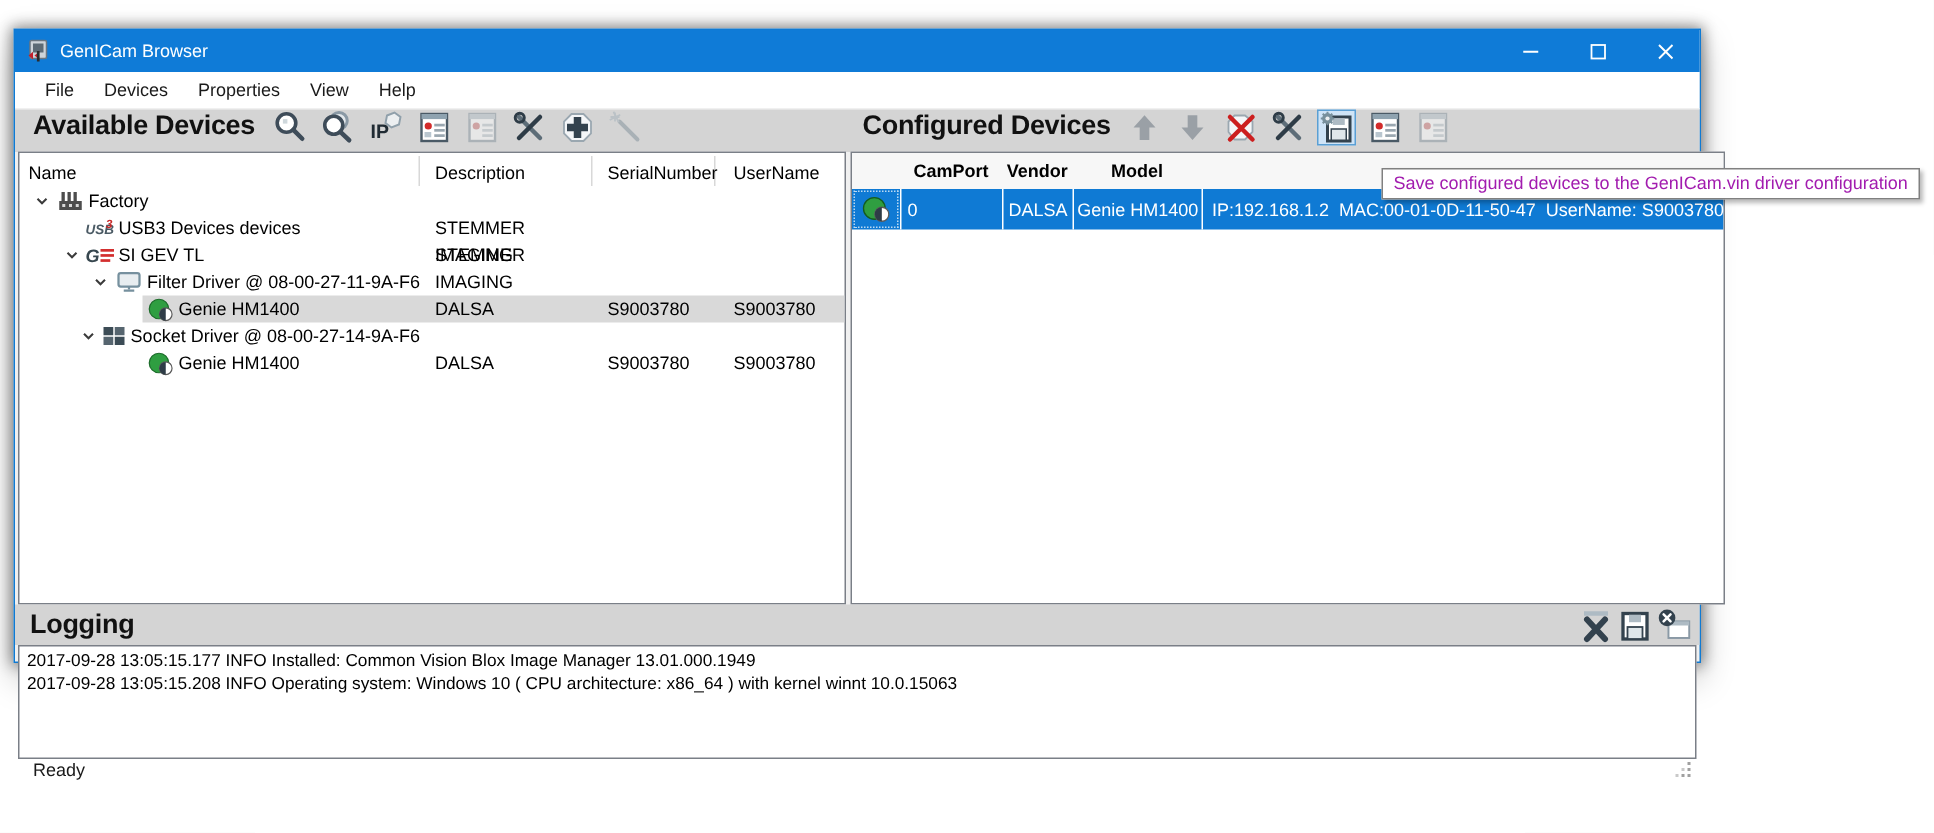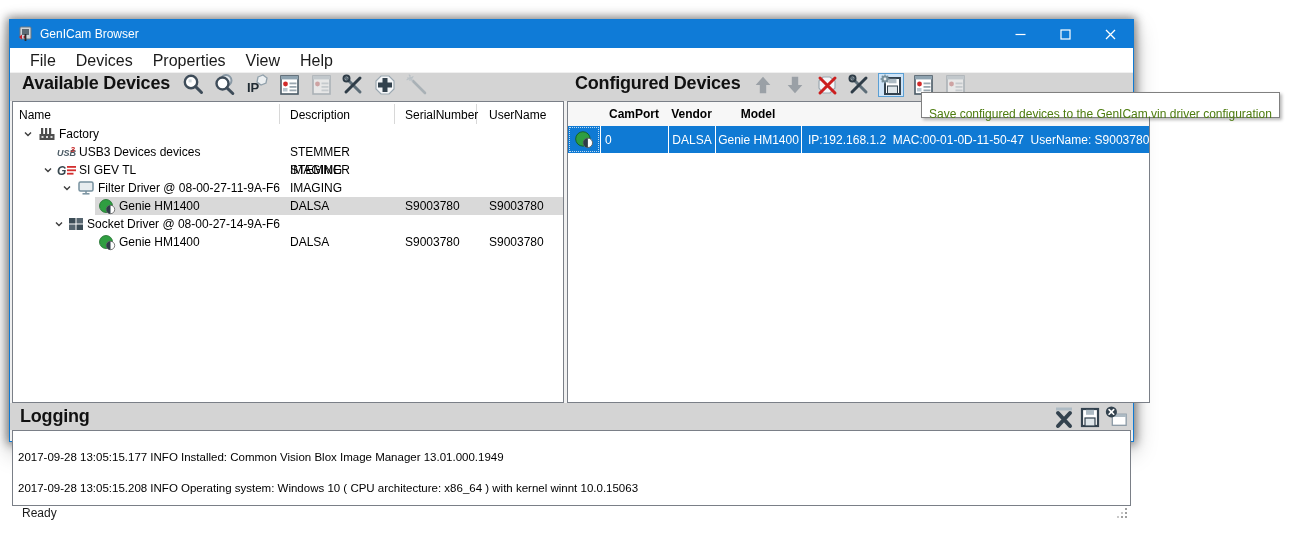--- a/index.html
+++ b/index.html
@@ -15,21 +15,21 @@
   
   .titlebar{ height:28px; background:#0f7bd7; display:flex; align-items:center; flex:0 0 auto; }
   .titlebar .appicon{ width:16px; height:16px; margin:0 6px 0 8px; }
   .titlebar .title{ color:#ffffff; font-size:12px; }
   .titlebar .spacer{ flex:1; }
   .winbtn{ width:45px; height:28px; display:flex; align-items:center; justify-content:center; }
   .winbtn svg{ display:block; }
 
   
   .menubar{ height:25px; background:#ffffff; display:flex; align-items:center; padding-left:10px; flex:0 0 auto; border-bottom:1px solid #f0f0f0;}
-  .menuitem{ font-size:16px; color:#1a1a1a; padding:0 10px; height:25px; line-height:25px; }
+  .menuitem{ font-size:12px; color:#1a1a1a; padding:0 10px; height:25px; line-height:25px; }
 
   
   .panels{ flex:0 0 330px; display:flex; padding:0 2px; gap:3px;
            background:linear-gradient(#d4d4d4 0 28px, #f0f0f0 28px); }
   .panel{ display:flex; flex-direction:column; }
   .panel.left{ width:552px; flex:0 0 552px;}
   .panel.right{ flex:1; }
   .panel-header{ height:28px; display:flex; align-items:flex-start; gap:6px; flex:0 0 auto; }
   .panel-title{ font-size:18px; font-weight:bold; color:#111; letter-spacing:-0.2px; padding-right:4px; }
   .tbicon{ width:26px; height:24px; display:flex; align-items:center; justify-content:center; border:1px solid transparent; }
@@ -69,32 +69,32 @@
   .rc.vendor{ width:47px; justify-content:center; }
   .rc.model{ width:86px; justify-content:center; }
   .rc.info{ flex:1; padding-left:6px; white-space:pre; }
   .rt-head .rc.camport,.rt-head .rc.vendor,.rt-head .rc.model{ justify-content:center; padding-left:0; }
   .rt-row .rc + .rc{ border-left:1px solid #ffffff; }
 
   
   .log-header{ flex:0 0 27px; margin-top:0; background:#d4d4d4; display:flex; align-items:center; padding:0 4px 0 10px; }
   .log-header .panel-title{ flex:1; }
   .logbox{ flex:0 0 76px; margin:0 2px; background:#ffffff; border:1px solid #7a7f87; padding:3px 5px; font-size:11.5px; line-height:15px; color:#000; overflow:hidden; }
-  .logline{ white-space:nowrap;margin-top:16px; }
+  .logline{ white-space:nowrap; }
 
   
   .statusbar{ flex:1; display:flex; align-items:flex-start; padding:0 4px 0 12px; font-size:12px; color:#1a1a1a; }
   .statusbar .spacer{ flex:1; }
   .grip{ width:14px; height:14px; align-self:flex-end; margin-bottom:2px; }
 
   
   .tooltip{
-    position:absolute; left:921px; top:92px; height:21px; z-index:50;
-    background:#ffffff; border:1px solid #808080; color:#4d7c0f;
-    font-size:12px; line-height:19px; padding:12px 7px; white-space:nowrap;
+    position:absolute; left:921px; top:112px; height:21px; z-index:50;
+    background:#ffffff; border:1px solid #808080; color:#a21caf;
+    font-size:12px; line-height:19px; padding:0 7px; white-space:nowrap;
     box-shadow:2px 2px 3px rgba(0,0,0,.28);
   }
 </style>
 </head>
 <body>
 
 <div id="window">
 
   <div class="titlebar">
     <svg class="appicon" viewBox="0 0 16 16">

